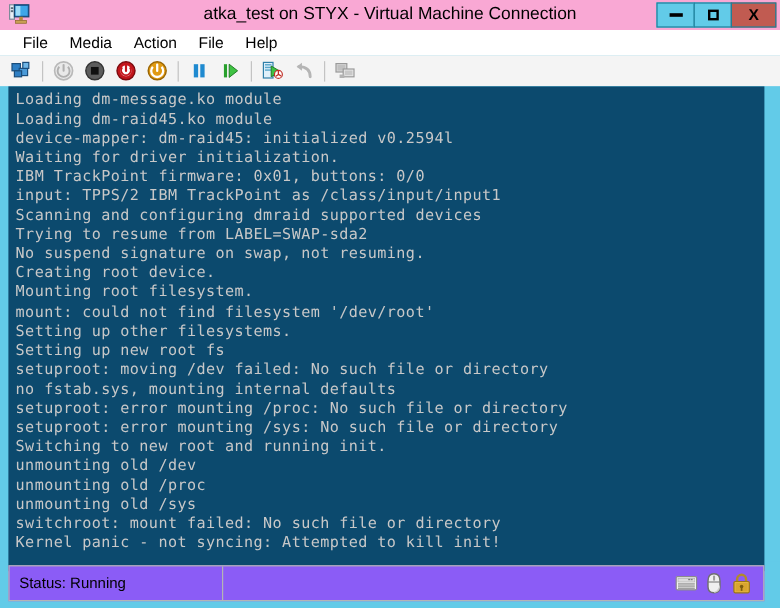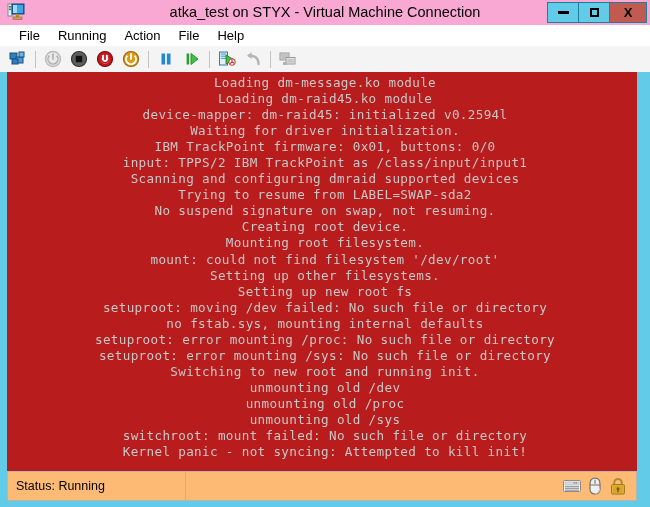--- a/index.html
+++ b/index.html
@@ -139,42 +139,41 @@
     width: 650px;
     height: 396px;
     background: #62cbe8;
     box-sizing: border-box;
   }
   .vm-screen {
     position: absolute;
     left: 7px; top: 0px;
     width: 630px;
     height: 404px;
-    background: #b91c1c;
+    background: #0c4a6e;
     overflow: hidden;
-    text-align: center;
   }
   .console {
     margin: 0;
     padding: 3px 0 0 6px;
     color: #c8c8c8;
     font-family: "DejaVu Sans Mono", "Liberation Mono", monospace;
     font-size: 12.6px;
     line-height: 16.05px;
     letter-spacing: 0.35px;
     white-space: pre;
   }
 
   
   .statusbar {
     position: absolute;
     left: 7px; top: 471px;
     width: 630px;
     height: 30px;
-    background: #fdba74;
+    background: #8b5cf6;
     border: 1px solid #b4b4b4;
     box-sizing: border-box;
     display: flex;
     align-items: center;
   }
   .status-cell {
     width: 178px;
     height: 100%;
     display: flex;
     align-items: center;
@@ -223,21 +222,21 @@
         <span class="glyph-max"></span>
       </div>
       <div class="win-btn close">
         <span class="glyph-close">X</span>
       </div>
     </div>
   </div>
 
   <div class="menubar">
     <div class="menu-item">File</div>
-    <div class="menu-item">Running</div>
+    <div class="menu-item">Media</div>
     <div class="menu-item">Action</div>
     <div class="menu-item">File</div>
     <div class="menu-item">Help</div>
   </div>
 
   <div class="toolbar">
 
     <div class="tb-btn">
       <svg width="20" height="18" viewBox="0 0 20 18">
         <rect x="2" y="3" width="7" height="6" fill="#2f7fc4" stroke="#1b4e7c" stroke-width="1"></rect>

